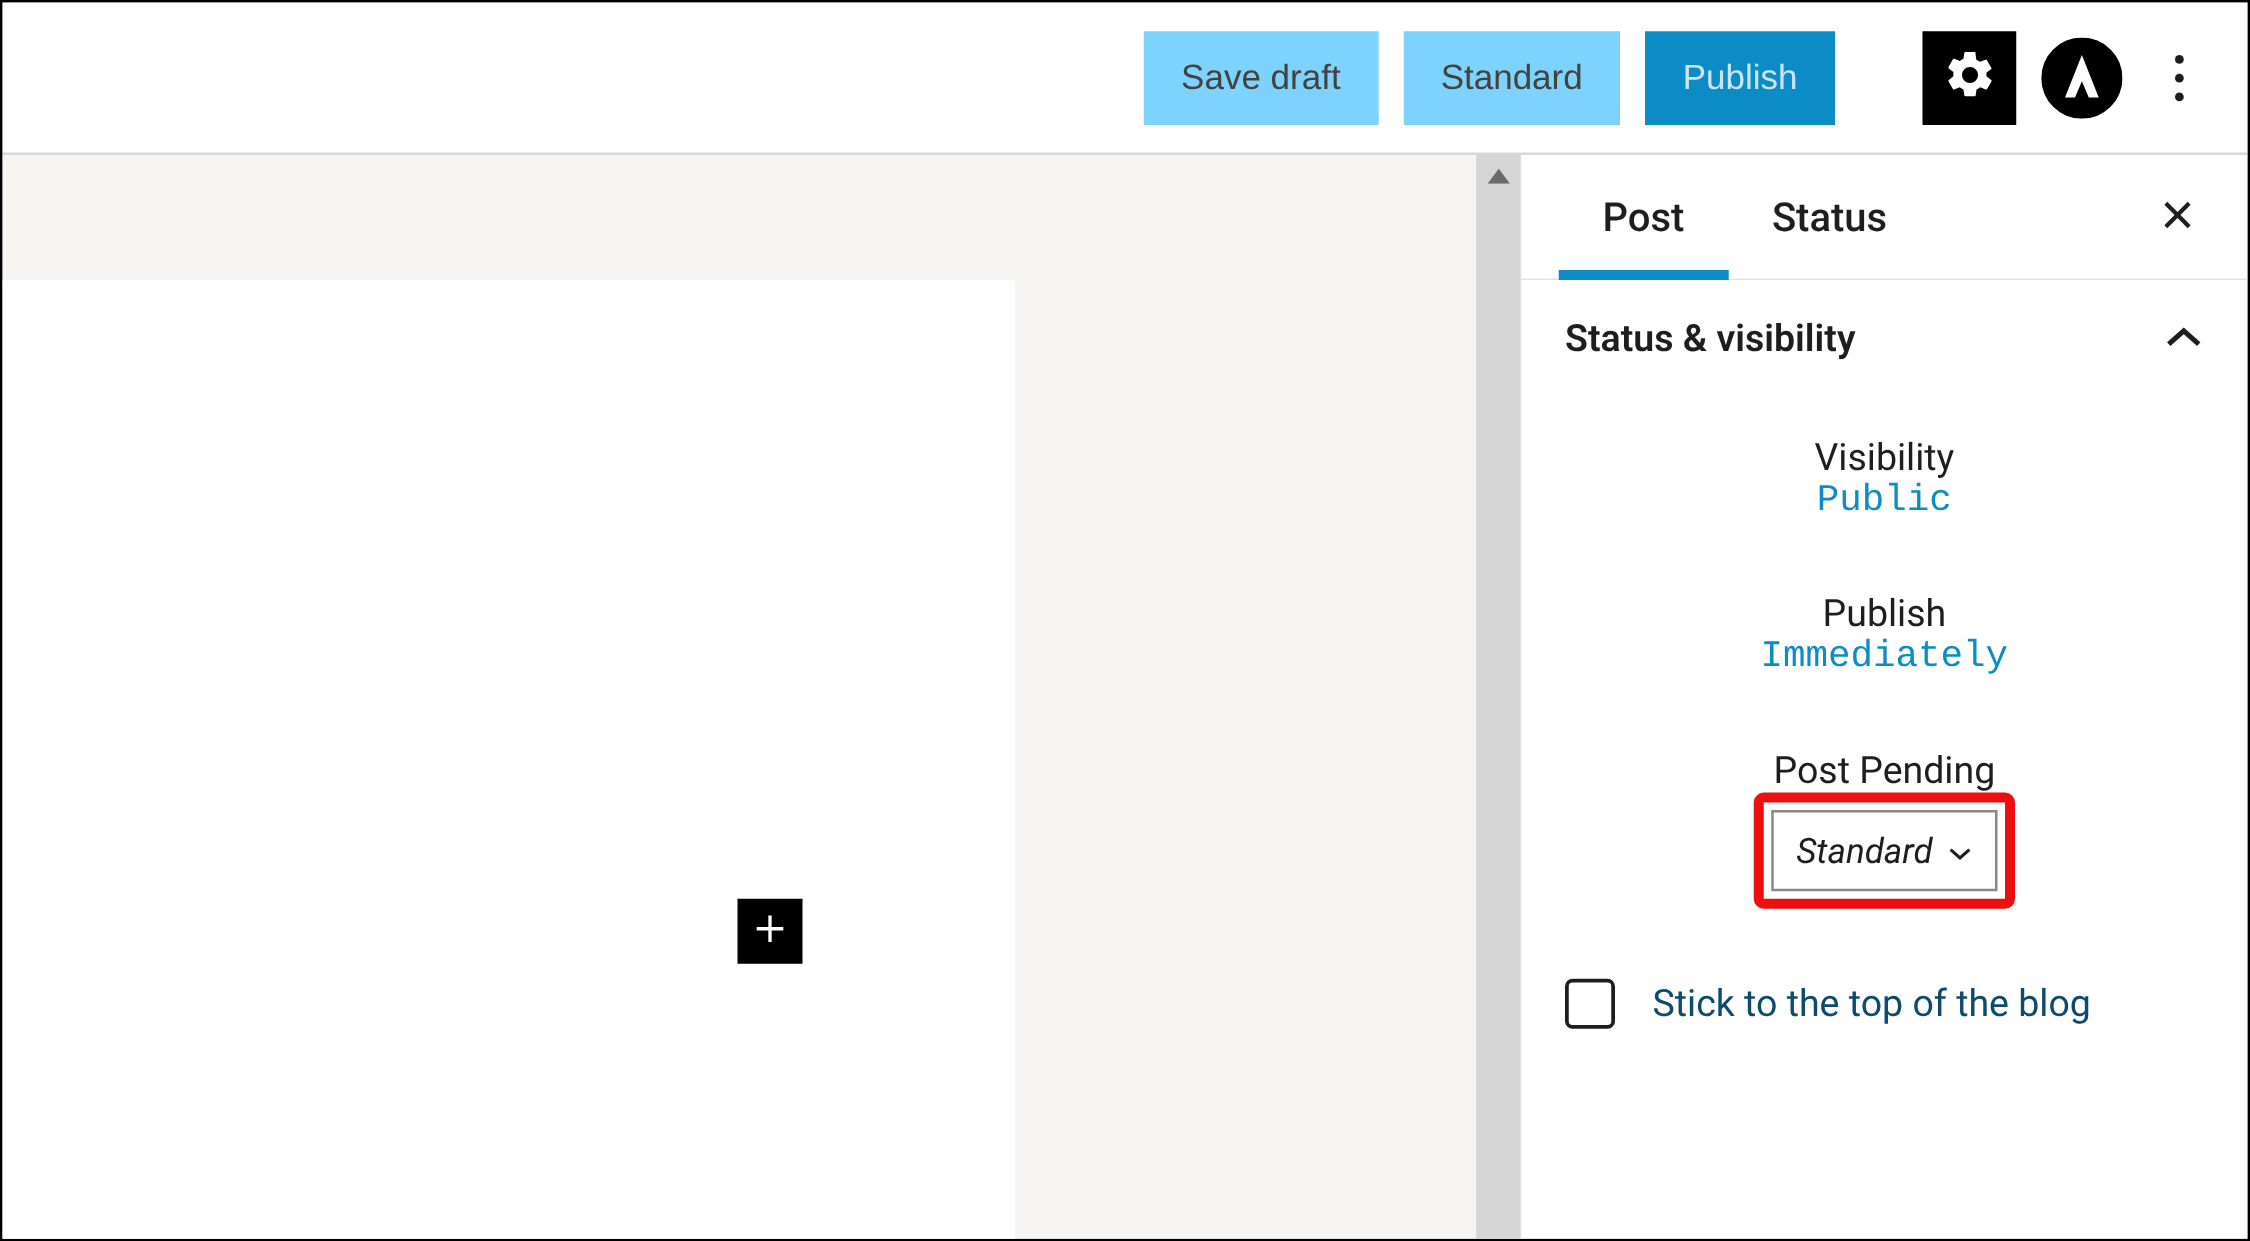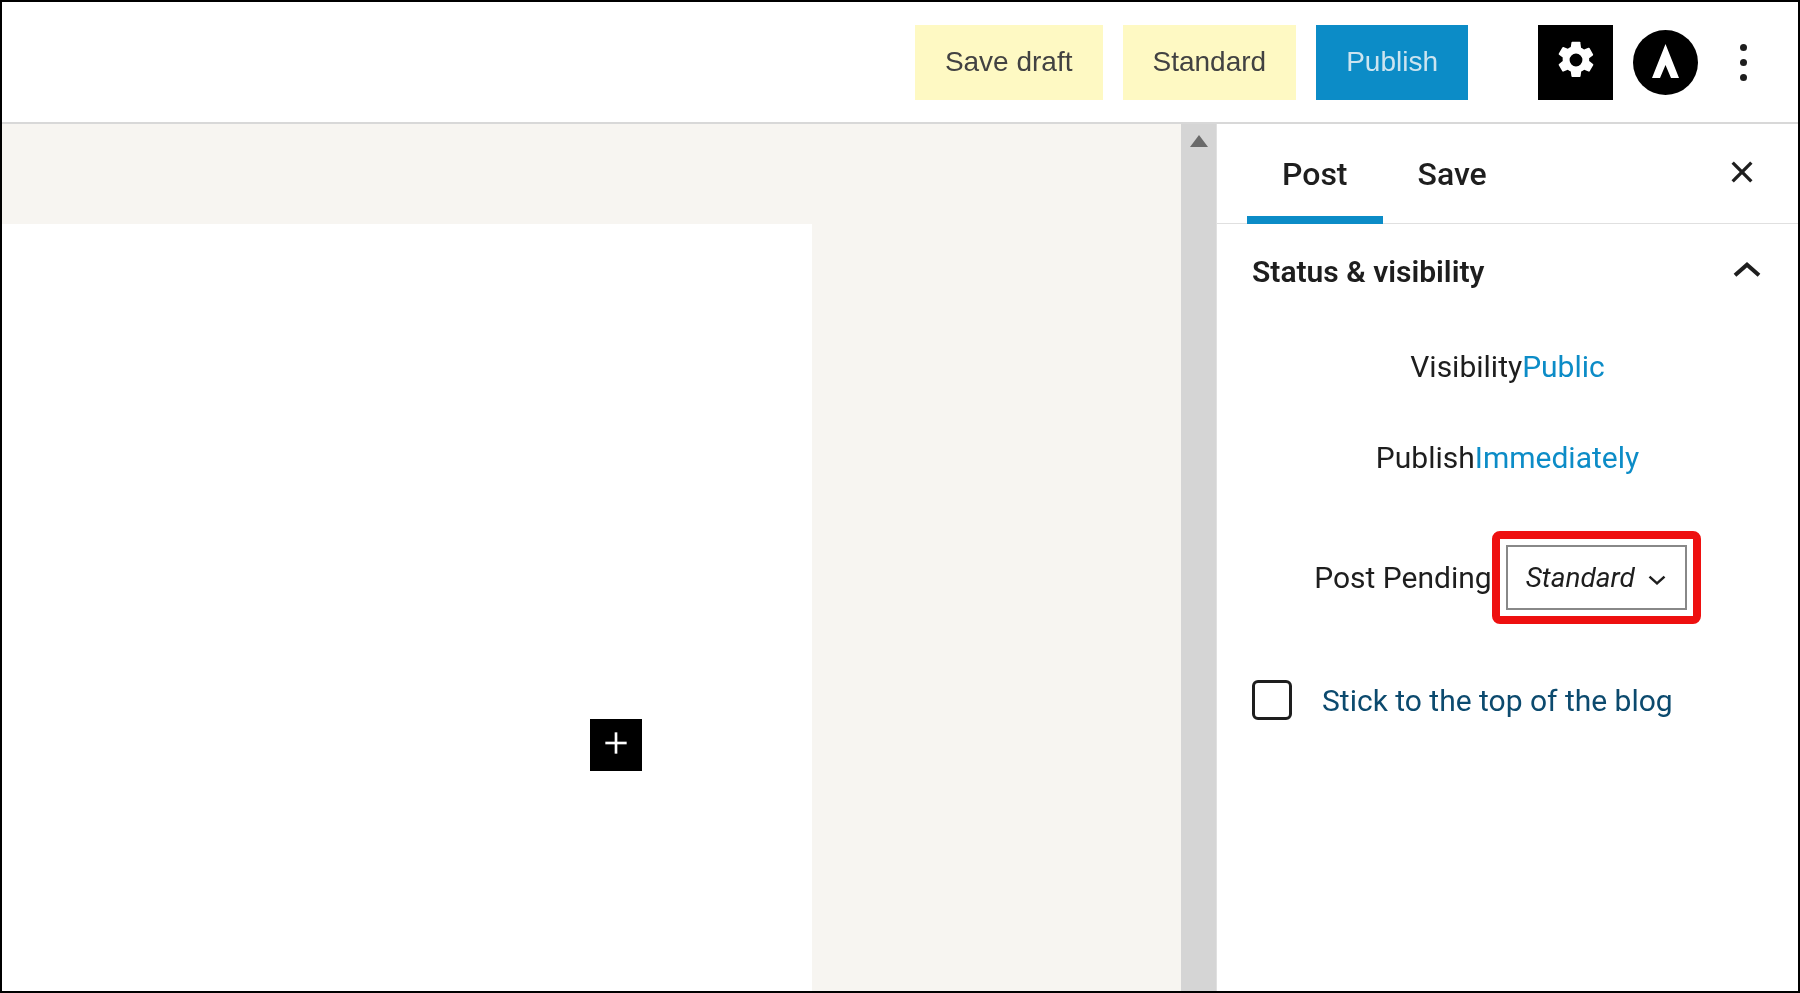--- a/index.html
+++ b/index.html
@@ -23,21 +23,21 @@
     .btn {
       height: 75px;
       display: flex;
       align-items: center;
       justify-content: center;
       padding: 0 30px;
       font-size: 28px;
       cursor: pointer;
       border: none;
     }
-    .btn-light { background: #fef9c3; color: #424242; }
+    .btn-light { background: #7dd3fc; color: #424242; }
     .btn-primary { background: #0c8cc7; color: #cce4f0; }
     .icon-btn {
       width: 75px;
       height: 75px;
       display: flex;
       align-items: center;
       justify-content: center;
       cursor: pointer;
     }
     .icon-black { background: #000; color: #fff; }
@@ -152,32 +152,34 @@
       margin-bottom: 30px;
       text-align: right;
     }
     .panel-title {
       font-size: 30px;
       font-weight: 600;
       color: #1e1e1e;
     }
     .panel-row {
       display: flex;
-      justify-content: center;
+      justify-content: flex-start;
       align-items: center;
       margin-bottom: 56px;
+      flex-direction: column;
     }
     .panel-label {
       font-size: 30px;
       color: #1e1e1e;
     }
     .panel-value-link {
       font-size: 30px;
       color: #0c8cc7;
       cursor: pointer;
+      font-family: Liberation Mono, monospace;
     }
     .post-format-select {
       display: flex;
       align-items: center;
       gap: 12px;
       border: 2px solid #888;
       padding: 14px 18px;
       font-size: 28px;
       color: #1e1e1e;
       cursor: pointer;
@@ -257,21 +259,21 @@
         <svg width="18" height="12" viewBox="0 0 18 12">
             <path d="M9 0 L18 12 L0 12 Z" fill="#6a6a6a"></path>
           </svg>
       </span>
     </div>
   </div>
 
   <div class="sidebar">
     <div class="tabs">
       <div class="tab active">Post</div>
-      <div class="tab">Save</div>
+      <div class="tab">Status</div>
       <div class="tab-close">
         <span>
           <svg width="32" height="32" viewBox="0 0 24 24" fill="none" stroke="#1e1e1e" stroke-width="2.5">
               <line x1="5" y1="5" x2="19" y2="19"></line>
               <line x1="19" y1="5" x2="5" y2="19"></line>
             </svg>
         </span>
       </div>
     </div>
 

